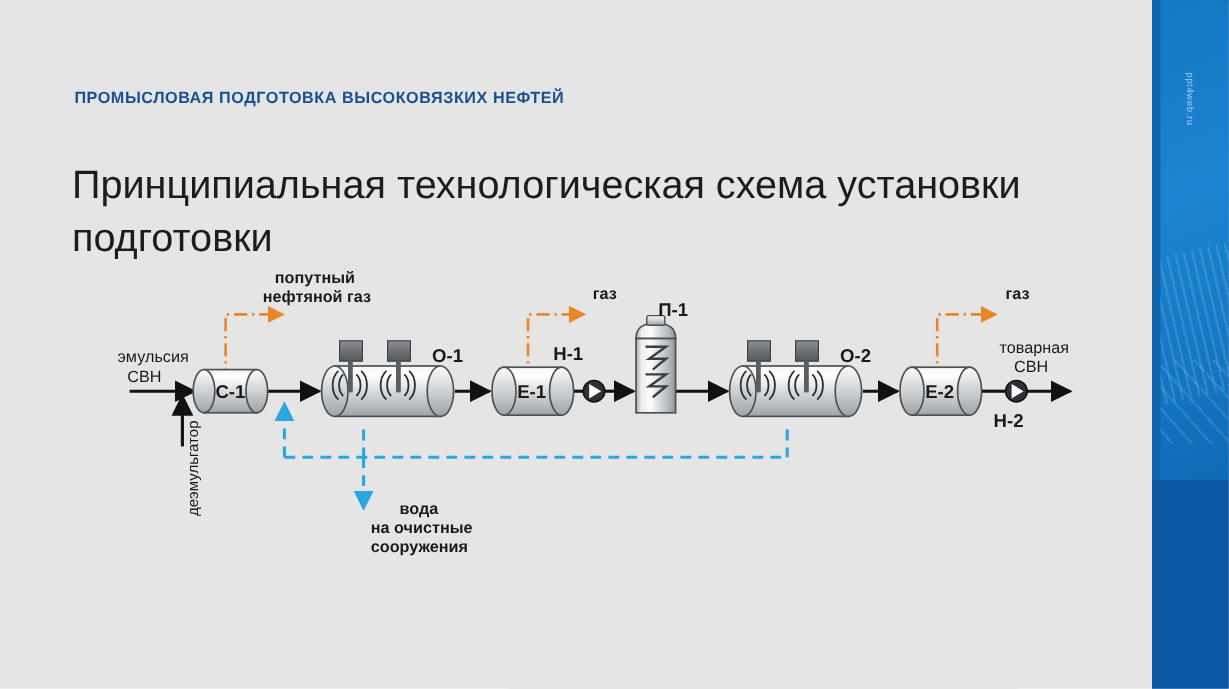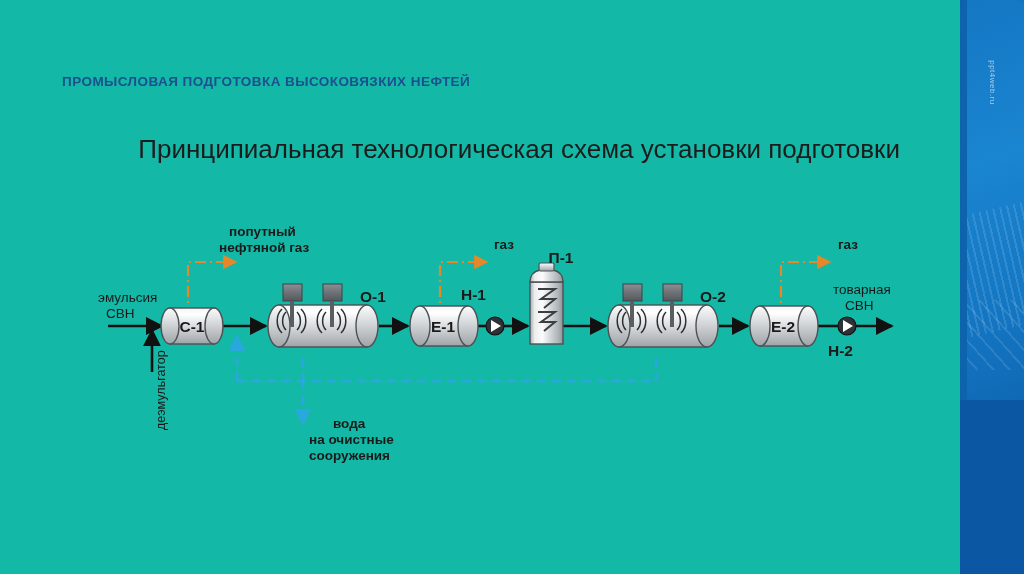--- a/index.html
+++ b/index.html
@@ -4,21 +4,21 @@
 <title>Принципиальная технологическая схема</title>
 <style>
   html,body{margin:0;padding:0;}
   body{
     width:1024px;height:574px;
     background:#ffffff;
     font-family:"Liberation Sans","DejaVu Sans",sans-serif;
     overflow:hidden;
     position:relative;
   }
-  .slide{position:absolute;inset:0;background:#14b8a6;padding-left:20px;}
+  .slide{position:absolute;inset:0;background:#e5e5e5;padding-left:20px;}
 
   
   .right-panel{
     position:absolute;top:0;right:0;width:64px;height:574px;
     background:#0b5ca8;
     overflow:hidden;
   }
   .rp-top{
     position:absolute;top:0;left:0;right:0;height:400px;
     background:linear-gradient(160deg,#1477c4 0%,#1a85d0 40%,#1477c4 75%,#1069b5 100%);
@@ -62,22 +62,22 @@
   }
 
   
   .eyebrow{
     position:absolute;left:62px;top:74px;
     font-size:13.5px;font-weight:bold;letter-spacing:.45px;
     color:#1c4f8f;white-space:nowrap;
   }
   .title{
     position:absolute;left:60px;top:132px;width:840px;
-    text-align:right;
-    font-size:26px;line-height:1.32;
+    text-align:left;
+    font-size:33px;line-height:1.32;
     color:#1c1c1c;font-weight:normal;
   }
 
   
   .diagram{position:absolute;left:0;top:0;width:1024px;height:574px;}
   .diagram svg{display:block;}
 </style>
 </head>
 <body>
 

